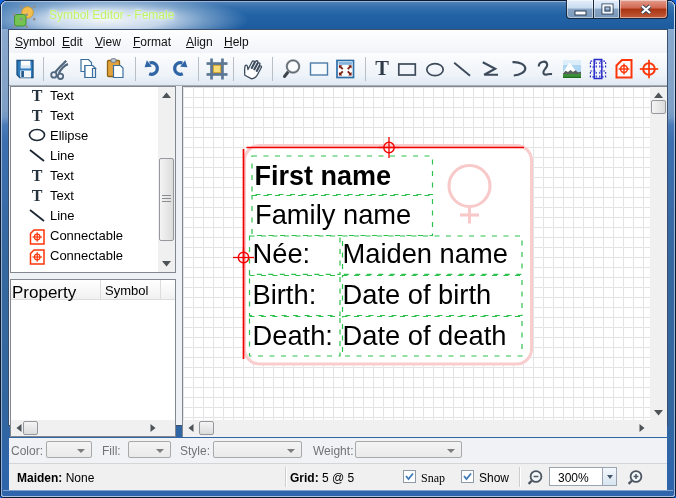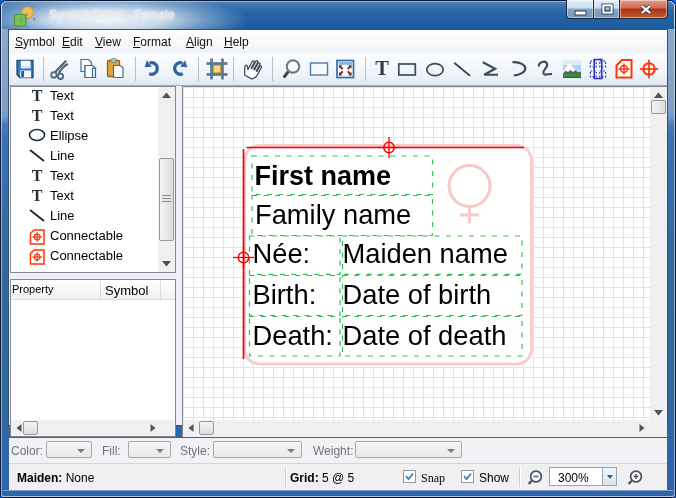--- a/index.html
+++ b/index.html
@@ -9,21 +9,21 @@
   
   #frame{position:absolute;left:1px;top:1px;width:674px;height:496px;border-radius:6px 6px 3px 3px;
     background:linear-gradient(to bottom,#b9cfe8 0,#9fbadb 14px,#8dacd2 26px,#89a8ce 34px,#84a3c9 75px,#7e9fc6 108px,#7499c6 116px,#4a7ab8 124px,#3c6fb0 140px,#35689f 260px,#32669e 400px,#2f65a9 460px,#2d64ab 497px);
     box-shadow:inset 0 1px 0 rgba(255,255,255,.85), inset 1px 0 0 rgba(255,255,255,.5), inset -1px 0 0 rgba(255,255,255,.5), inset 0 -1px 0 rgba(255,255,255,.6), 0 0 0 1px #0a1a35;}
   #titlebar{position:absolute;left:2px;top:1px;width:672px;height:28px;border-radius:5px 5px 0 0;
     background:radial-gradient(ellipse 150px 27px at 104px 19px,rgba(255,255,255,.94) 0%,rgba(240,246,252,.8) 38%,rgba(227,238,249,.4) 66%,rgba(220,234,248,0) 95%),
                linear-gradient(to bottom,#5585bc 0,#3570ad 6px,#2263a6 14px,#1d5c9f 28px);
     box-shadow:inset 0 1px 0 rgba(255,255,255,.4);}
   #client{position:absolute;left:8px;top:29px;width:660px;height:397px;background:#eef1f6;border:1px solid #3a4e6d;}
   
-  #title{position:absolute;left:49px;top:8px;font-size:12px;color:#e5e5e5;text-shadow:0 0 6px #fff,0 0 2px #fff;}
+  #title{position:absolute;left:49px;top:8px;font-size:12px;color:#bef264;text-shadow:0 0 6px #fff,0 0 2px #fff;}
   #appicon{position:absolute;left:12px;top:5px;}
   
   .capbtn{position:absolute;top:0;height:19px;border:1px solid #17283f;border-top:none;}
   #btnmin{left:566px;width:28px;border-radius:0 0 0 4px;background:linear-gradient(to bottom,#e4eefa 0,#c8dbef 45%,#8aa5c4 50%,#7897ba 100%);}
   #btnmax{left:593px;width:27px;border-radius:0;background:linear-gradient(to bottom,#e4eefa 0,#c8dbef 45%,#8aa5c4 50%,#7897ba 100%);}
   #btnclose{left:619px;width:49px;border-radius:0 0 4px 0;background:linear-gradient(to bottom,#e29d8d 0,#d2664f 45%,#a93312 50%,#c25c3a 100%);}
   .capbtn .inner{position:absolute;left:0;top:0;right:0;bottom:0;border-radius:inherit;box-shadow:inset 0 0 0 1px rgba(255,255,255,.45);}
   
   #menubar{position:absolute;left:0px;top:0px;width:658px;height:23px;background:linear-gradient(to bottom,#ffffff,#f0f3f8);font-size:12px;color:#111;}
   #menubar span{position:absolute;top:5px;}
@@ -304,21 +304,21 @@
               <line x1="0" y1="4.5" x2="9" y2="4.5"></line>
               <line x1="0" y1="7.5" x2="9" y2="7.5"></line>
             </g>
           </svg>
       </div>
     </div>
     <div id="proppanel">
       <div class="abs" style="left:0;top:0;width:164px;height:20px;background:linear-gradient(to bottom,#ffffff,#f1f1f1);border-bottom:1px solid #dcdcdc;">
         <div class="abs" style="left:89px;top:0;width:1px;height:20px;background:#dcdcdc"></div>
         <div class="abs" style="left:149px;top:0;width:1px;height:20px;background:#dcdcdc"></div>
-        <span class="abs" style="left:1px;top:3px;font-size:11px;">Property</span>
+        <span class="abs" style="left:1px;top:3px;font-size:17px;">Property</span>
         <span class="abs" style="left:94px;top:3px;font-size:13px;">Symbol</span>
       </div>
       <div class="sb abs" style="left:0;top:140px;width:150px;height:16px;">
         <svg class="abs" style="left:0;top:0" width="16" height="16">
             <path d="M5.5 8 L10.5 4 V12 Z" fill="#4e5357"></path>
           </svg>
         <svg class="abs" style="left:134px;top:0" width="16" height="16">
             <path d="M10.5 8 L5.5 4 V12 Z" fill="#4e5357"></path>
           </svg>
         <div class="sbthumbh abs" style="left:12px;top:1px;width:15px;height:14px;"></div>

